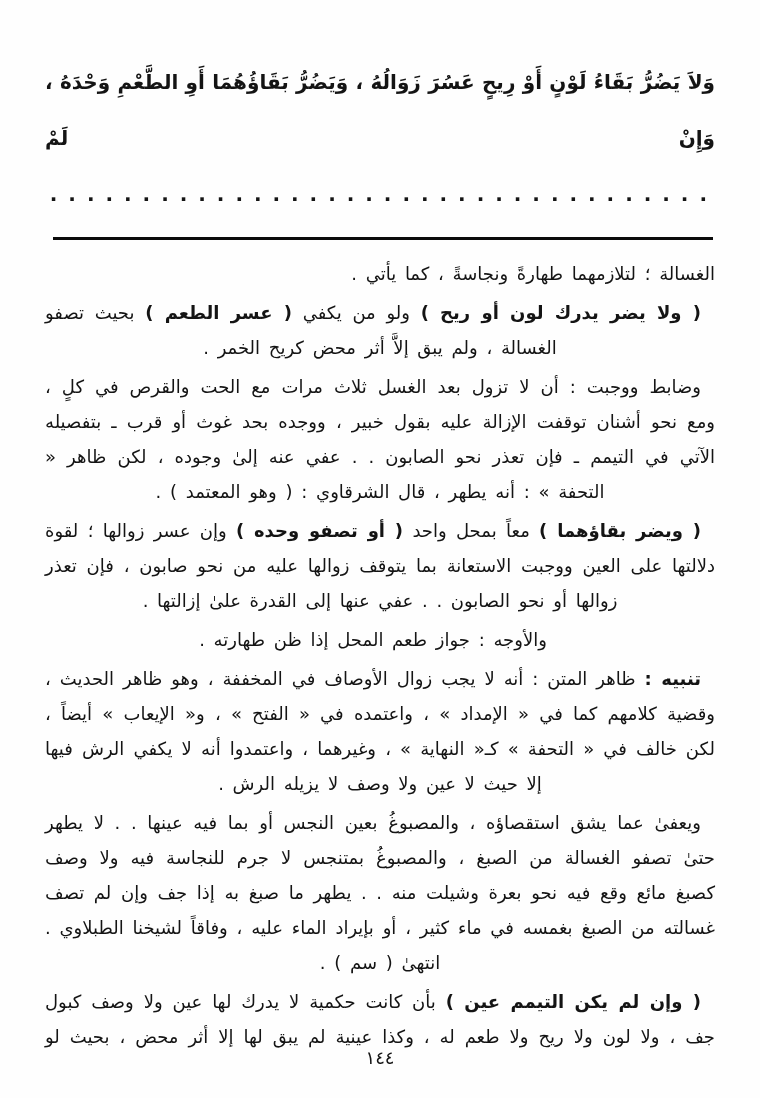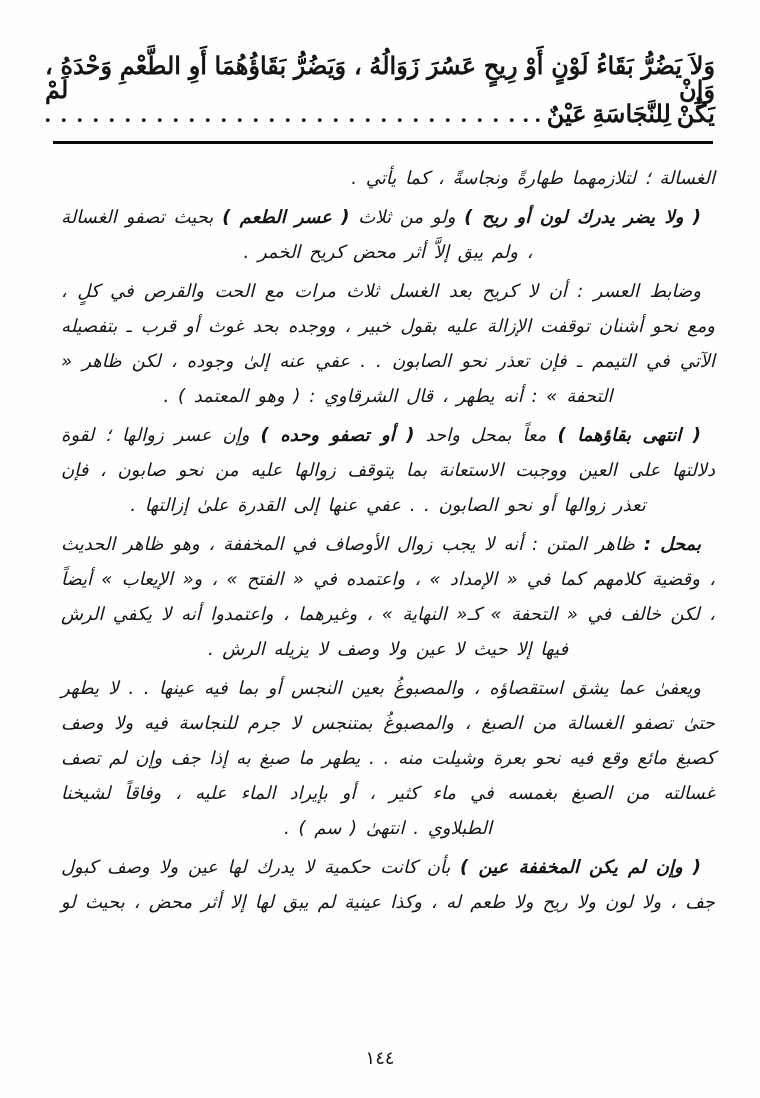--- a/index.html
+++ b/index.html
@@ -16,23 +16,22 @@
     padding: 54px 45px 0 45px;
     direction: rtl;
     background: #fefefe;
     color: #141414;
     font-family: "DejaVu Sans", sans-serif;
     overflow: hidden;
   }
   
   .matn {
     font-weight: 700;
-    font-size: 24px;
-    line-height: 24px;
-    font-family: Liberation Serif, serif;
+    font-size: 20px;
+    line-height: 56px;
   }
   .matn-line1 {
     text-align: justify;
     text-align-last: justify;
   }
   .matn-line2 {
     display: flex;
     align-items: baseline;
   }
   .matn-line2 .matn-text {
@@ -51,24 +50,23 @@
     background: #0b0b0b;
     margin: 15px 2px 16px 8px;
   }
   
   .commentary {
     font-size: 18px;
     line-height: 35px;
     word-spacing: 3px;
   }
   .para {
-    margin: 0 0 4px 16px;
+    margin: 0 0 4px 0;
     text-indent: 14px;
     text-align: justify;
-    font-style: italic;
   }
   .para.no-indent { text-indent: 0; }
   .align-right   { text-align: justify; text-align-last: right; }
   .align-center  { text-align: justify; text-align-last: center; }
   .align-justify { text-align: justify; text-align-last: justify; }
   .bold { font-weight: 700; }
   
   .page-number {
     position: absolute;
     bottom: 30px;
@@ -80,32 +78,32 @@
   }
 </style>
 </head>
 <body>
 
 <div class="page">
 
   <div class="matn">
     <div class="matn-line1">وَلاَ يَضُرُّ بَقَاءُ لَوْنٍ أَوْ رِيحٍ عَسُرَ زَوَالُهُ ، وَيَضُرُّ بَقَاؤُهُمَا أَوِ الطَّعْمِ وَحْدَهُ ، وَإِنْ لَمْ</div>
     <div class="matn-line2">
-      <span class="matn-text">يَكُنْ لِلنَّجَاسَةِ عَيْنٌ . .</span>
       <span class="dots">. . . . . . . . . . . . . . . . . . . . . . . . . . . . . . . . . . . . . . . . . . . . . . . . . .</span>
     </div>
   </div>
 
   <div class="separator"></div>
 
   <div class="commentary" id="commentary">
       <p class="para align-right no-indent"><span>الغسالة ؛ لتلازمهما طهارةً ونجاسةً ، كما يأتي .</span></p>
-      <p class="para align-center"><span class="bold">( ولا يضر يدرك لون أو ريح )</span><span> ولو من ثلاث </span><span class="bold">( عسر الطعم )</span><span> بحيث تصفو الغسالة ، ولم يبق إلاَّ أثر محض كريح الخمر .</span></p>
-      <p class="para align-center"><span>وضابط العسر : أن لا كريح بعد الغسل ثلاث مرات مع الحت والقرص في كلٍ ، ومع نحو أشنان توقفت الإزالة عليه بقول خبير ، ووجده بحد غوث أو قرب ـ بتفصيله الآتي في التيمم ـ فإن تعذر نحو الصابون . . عفي عنه إلىٰ وجوده ، لكن ظاهر « التحفة » : أنه يطهر ، قال الشرقاوي : ( وهو المعتمد ) .</span></p>
-      <p class="para align-center"><span class="bold">( انتهى بقاؤهما )</span><span> معاً بمحل واحد </span><span class="bold">( أو تصفو وحده )</span><span> وإن عسر زوالها ؛ لقوة دلالتها على العين ووجبت الاستعانة بما يتوقف زوالها عليه من نحو صابون ، فإن تعذر زوالها أو نحو الصابون . . عفي عنها إلى القدرة علىٰ إزالتها .</span></p>
-      <p class="para align-center"><span class="bold">بمحل :</span><span> ظاهر المتن : أنه لا يجب زوال الأوصاف في المخففة ، وهو ظاهر الحديث ، وقضية كلامهم كما في « الإمداد » ، واعتمده في « الفتح » ، و« الإيعاب » أيضاً ، لكن خالف في « التحفة » كـ« النهاية » ، وغيرهما ، واعتمدوا أنه لا يكفي الرش فيها إلا حيث لا عين ولا وصف لا يزيله الرش .</span></p>
+      <p class="para align-center"><span class="bold">( ولا يضر يدرك لون أو ريح )</span><span> ولو من يكفي </span><span class="bold">( عسر الطعم )</span><span> بحيث تصفو الغسالة ، ولم يبق إلاَّ أثر محض كريح الخمر .</span></p>
+      <p class="para align-center"><span>وضابط ووجبت : أن لا تزول بعد الغسل ثلاث مرات مع الحت والقرص في كلٍ ، ومع نحو أشنان توقفت الإزالة عليه بقول خبير ، ووجده بحد غوث أو قرب ـ بتفصيله الآتي في التيمم ـ فإن تعذر نحو الصابون . . عفي عنه إلىٰ وجوده ، لكن ظاهر « التحفة » : أنه يطهر ، قال الشرقاوي : ( وهو المعتمد ) .</span></p>
+      <p class="para align-center"><span class="bold">( ويضر بقاؤهما )</span><span> معاً بمحل واحد </span><span class="bold">( أو تصفو وحده )</span><span> وإن عسر زوالها ؛ لقوة دلالتها على العين ووجبت الاستعانة بما يتوقف زوالها عليه من نحو صابون ، فإن تعذر زوالها أو نحو الصابون . . عفي عنها إلى القدرة علىٰ إزالتها .</span></p>
+      <p class="para align-center"><span>والأوجه : جواز طعم المحل إذا ظن طهارته .</span></p>
+      <p class="para align-center"><span class="bold">تنبيه :</span><span> ظاهر المتن : أنه لا يجب زوال الأوصاف في المخففة ، وهو ظاهر الحديث ، وقضية كلامهم كما في « الإمداد » ، واعتمده في « الفتح » ، و« الإيعاب » أيضاً ، لكن خالف في « التحفة » كـ« النهاية » ، وغيرهما ، واعتمدوا أنه لا يكفي الرش فيها إلا حيث لا عين ولا وصف لا يزيله الرش .</span></p>
       <p class="para align-center"><span>ويعفىٰ عما يشق استقصاؤه ، والمصبوغُ بعين النجس أو بما فيه عينها . . لا يطهر حتىٰ تصفو الغسالة من الصبغ ، والمصبوغُ بمتنجس لا جرم للنجاسة فيه ولا وصف كصبغ مائع وقع فيه نحو بعرة وشيلت منه . . يطهر ما صبغ به إذا جف وإن لم تصف غسالته من الصبغ بغمسه في ماء كثير ، أو بإيراد الماء عليه ، وفاقاً لشيخنا الطبلاوي . انتهىٰ ( سم ) .</span></p>
-      <p class="para align-justify"><span class="bold">( وإن لم يكن المخففة عين )</span><span> بأن كانت حكمية لا يدرك لها عين ولا وصف كبول جف ، ولا لون ولا ريح ولا طعم له ، وكذا عينية لم يبق لها إلا أثر محض ، بحيث لو</span></p>
+      <p class="para align-justify"><span class="bold">( وإن لم يكن التيمم عين )</span><span> بأن كانت حكمية لا يدرك لها عين ولا وصف كبول جف ، ولا لون ولا ريح ولا طعم له ، وكذا عينية لم يبق لها إلا أثر محض ، بحيث لو</span></p>
     </div>
 
   <div class="page-number">١٤٤</div>
 
 </div>
 
 </body></html>

